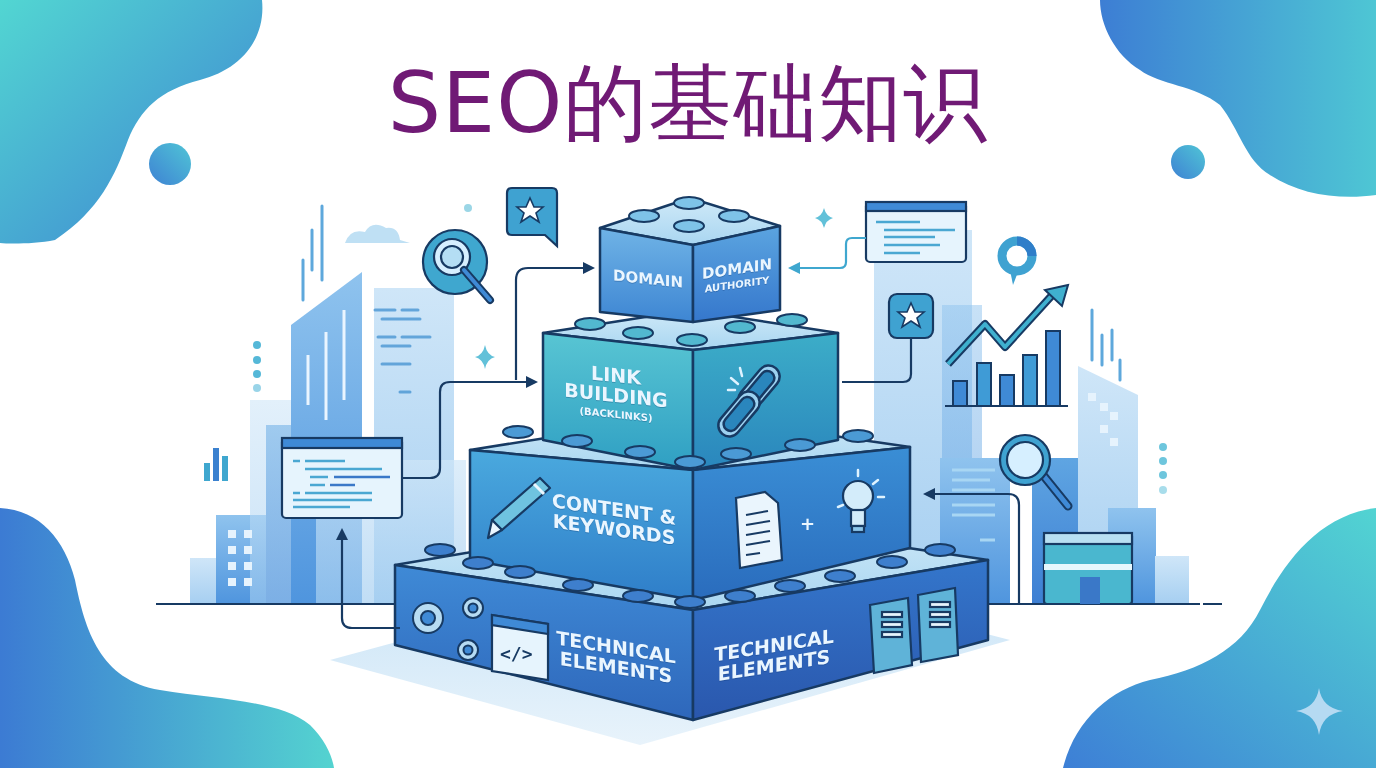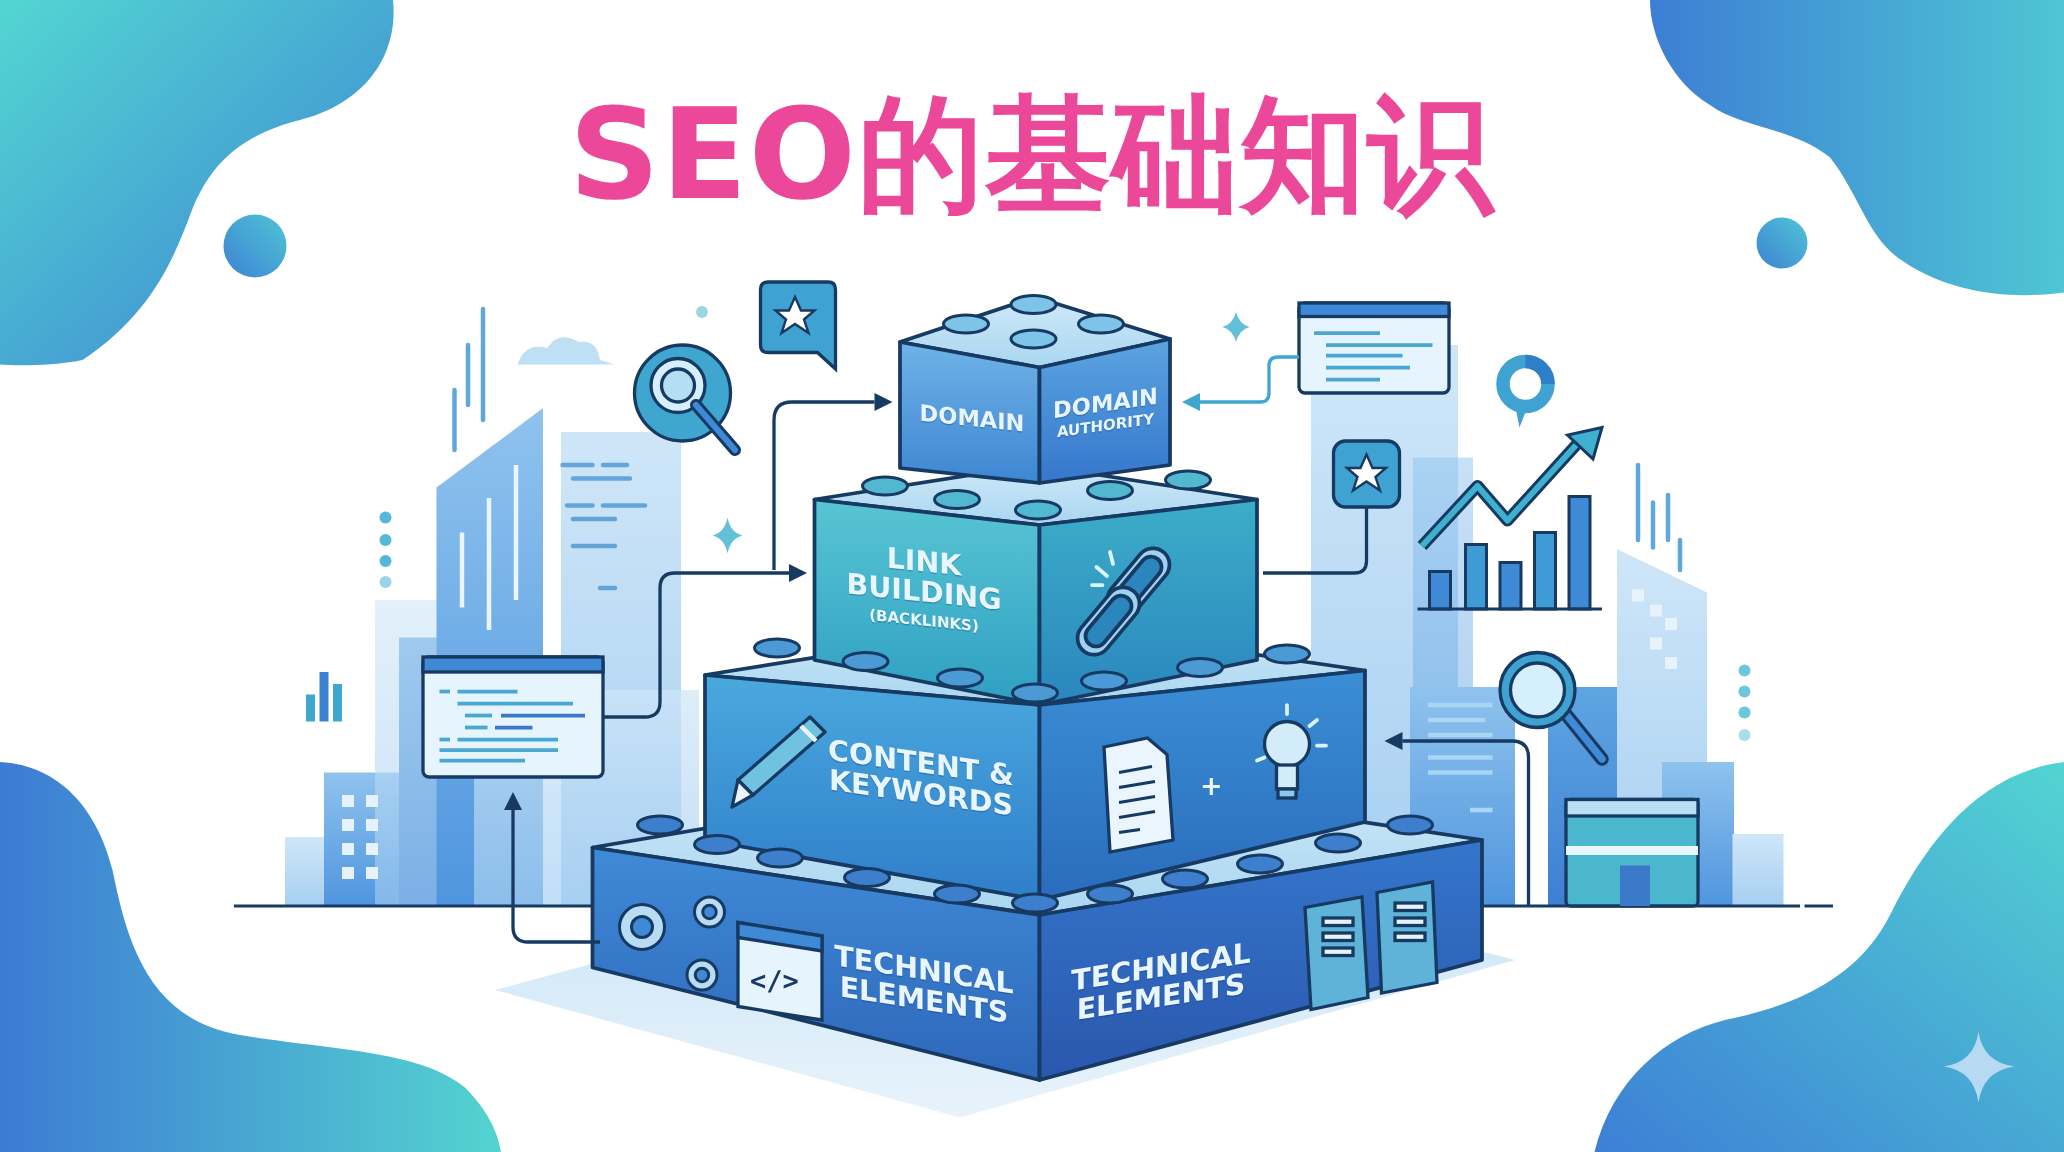--- a/index.html
+++ b/index.html
@@ -1,18 +1,18 @@
 <!DOCTYPE html>
 <html><head>
 <meta charset="utf-8">
 <style>
   html,body{margin:0;padding:0;}
   body{width:1376px;height:768px;overflow:hidden;background:#ffffff;position:relative;font-family:"DejaVu Sans","Liberation Sans",sans-serif;}
   .stage{position:absolute;left:0;top:0;width:1376px;height:768px;}
-  .title{position:absolute;left:0;top:48px;width:1376px;text-align:center;font-size:84px;font-weight:bold;color:#ec4899;letter-spacing:1px;line-height:110px;z-index:5;}
+  .title{position:absolute;left:0;top:48px;width:1376px;text-align:center;font-size:84px;font-weight:normal;color:#701a75;letter-spacing:1px;line-height:110px;z-index:5;}
   svg{position:absolute;left:0;top:0;}
   .lbl{position:absolute;color:#eaf6ff;font-weight:bold;text-align:center;line-height:1.05;z-index:6;text-shadow:0 1px 0 rgba(0,40,90,.25);}
 </style>
 </head>
 <body>
 
 <div class="stage">
 
   <svg width="1376" height="768" viewBox="0 0 1376 768">
     <defs>

